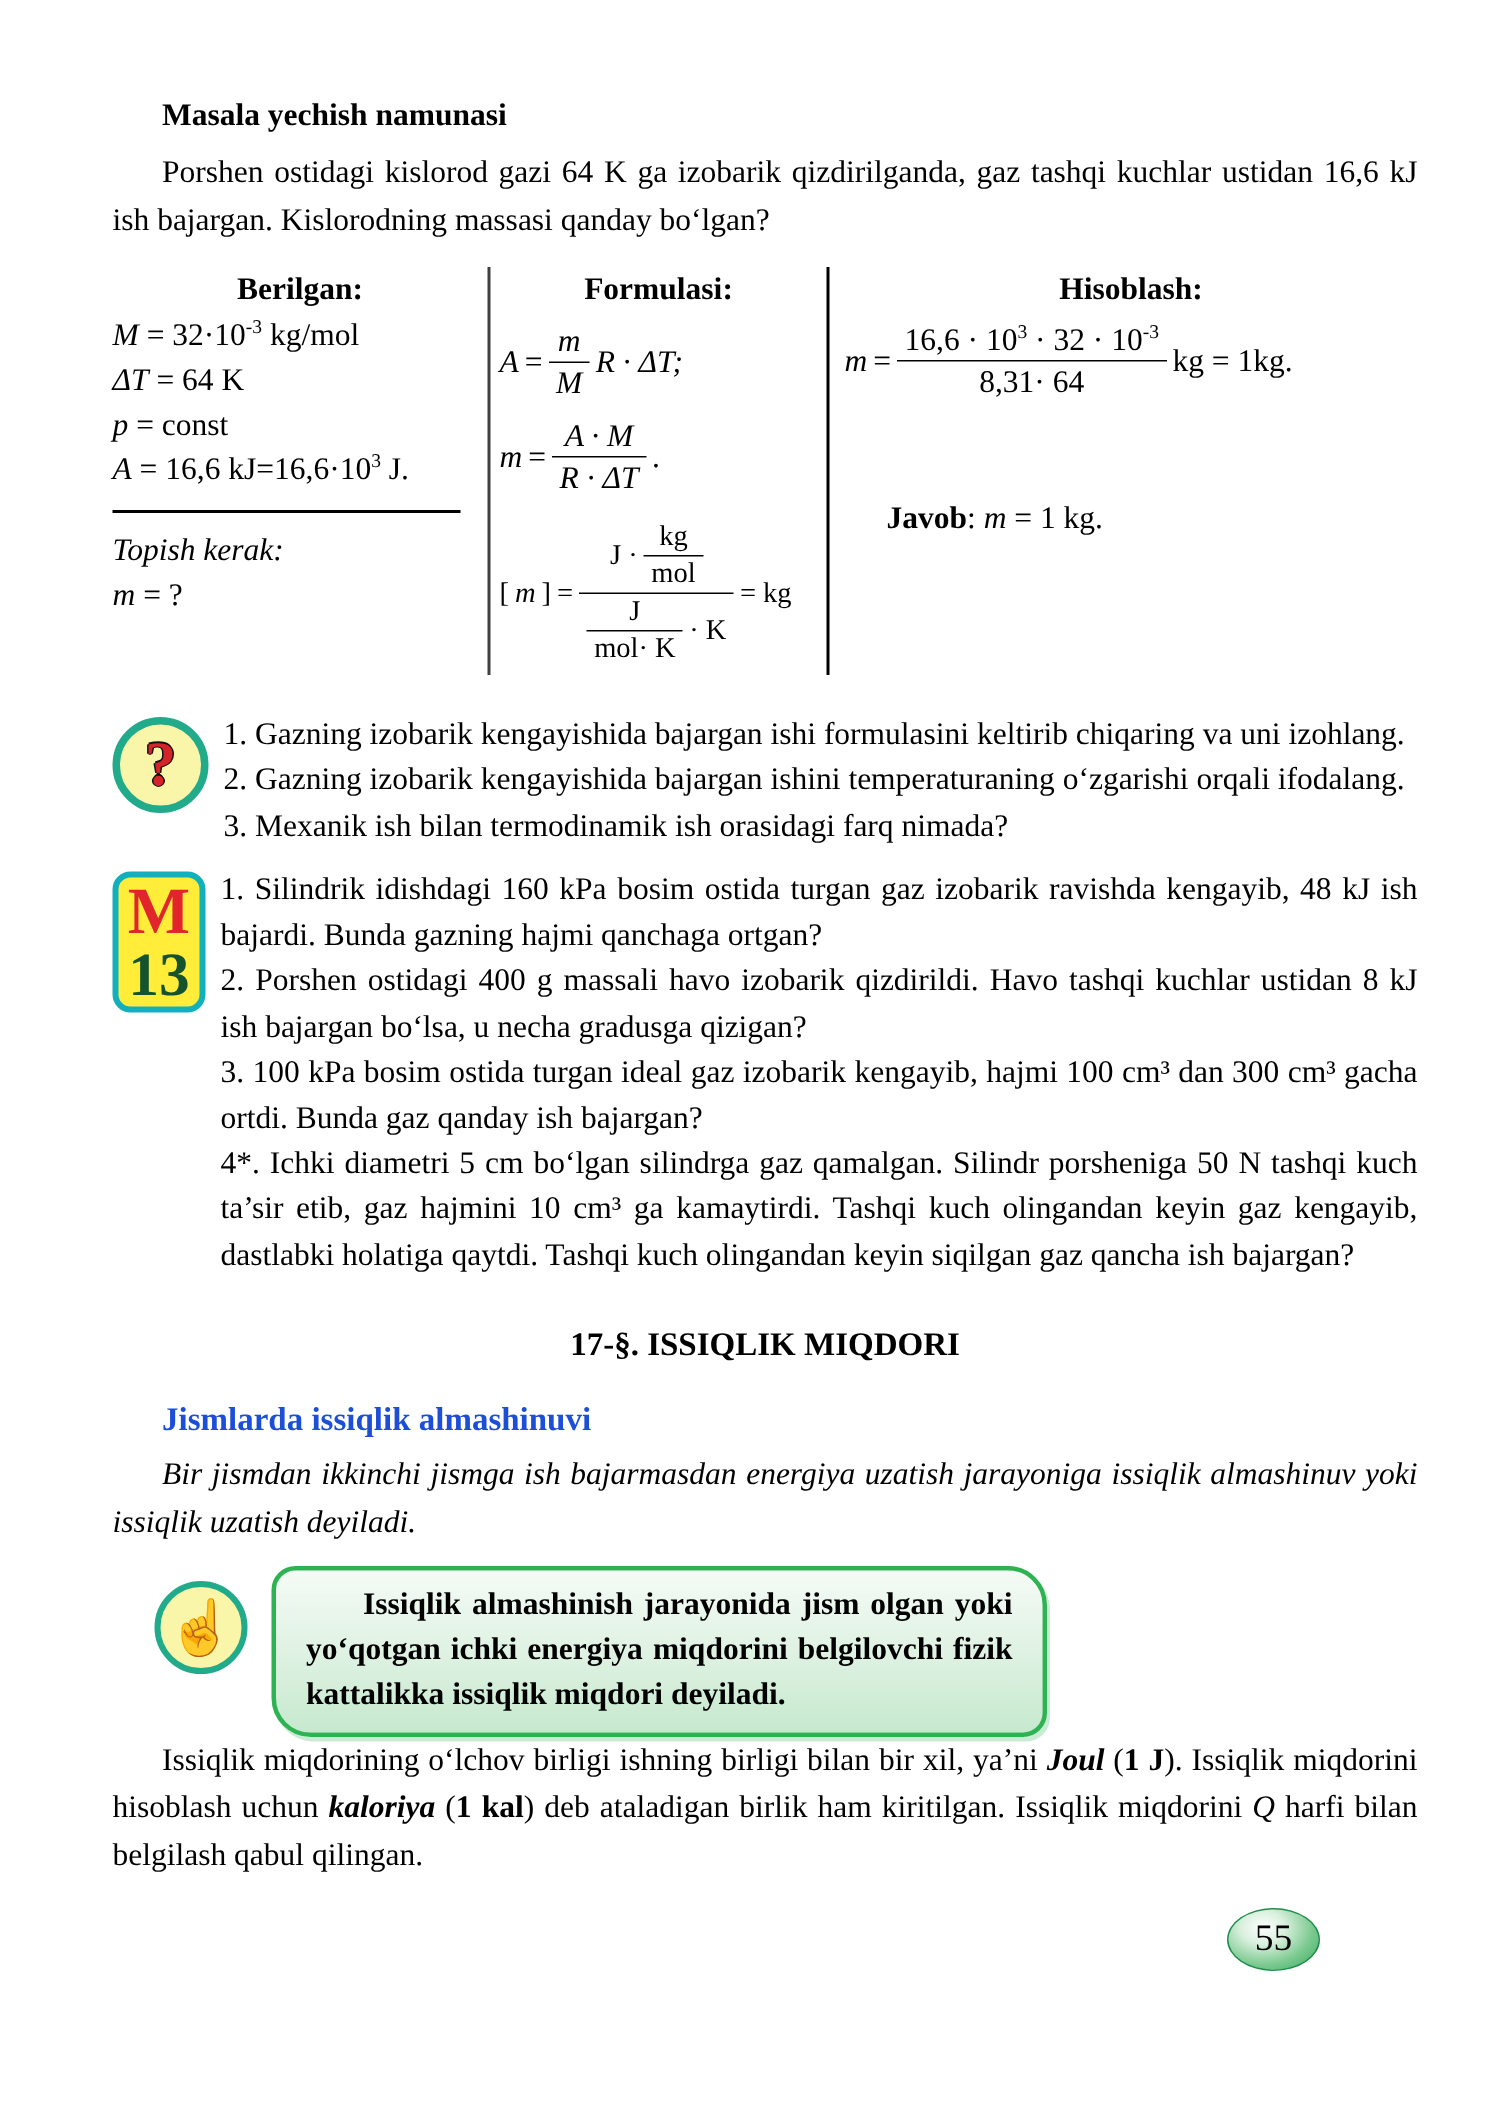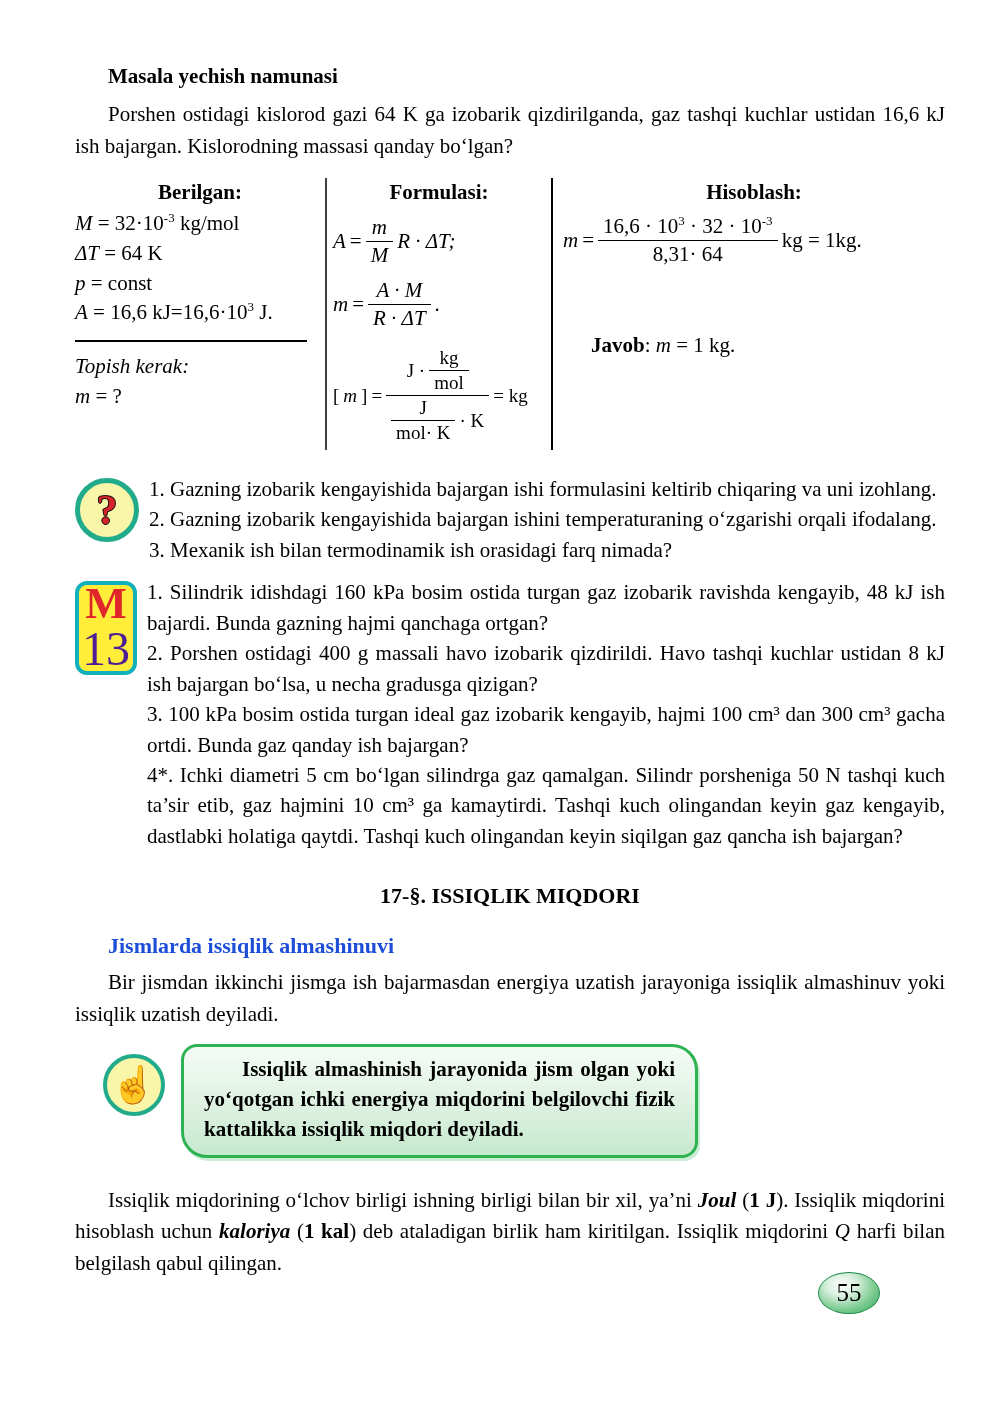--- a/index.html
+++ b/index.html
@@ -53,47 +53,47 @@
   .block-text p { text-align:justify; }
 
   
   .m-icon {
     flex:none; width:62px; height:94px; border-radius:12px;
     background:#ffed3a; border:4px solid #12b0bd;
     display:flex; flex-direction:column; align-items:center; justify-content:center;
     margin-top:4px;
   }
   .m-letter { color:#e0262b; font-weight:bold; font-size:44px; line-height:0.95; }
-  .m-number { color:#4c1d95; font-weight:normal; font-size:48px; line-height:1; }
+  .m-number { color:#14532d; font-weight:bold; font-size:41px; line-height:1; }
 
   
   .section-title { margin-top:32px; text-align:center; font-weight:bold; font-size:22px; }
   .subheading { margin-top:24px; padding-left:33px; font-weight:bold; font-size:22px; color:#1d4ed8; }
-  .section-intro { margin-top:8px; font-size:21px; line-height:1.5; text-align:justify; text-indent:33px; }
+  .section-intro { margin-top:8px; font-size:21px; line-height:1.5; text-align:justify; text-indent:33px;font-style:italic; }
 
   
   .def-row { display:flex; margin-top:14px; align-items:flex-start; }
   .hand-icon {
     flex:none; width:62px; height:62px; border-radius:50%;
     background:#f9f5a9; border:4px solid #21ab8b;
     display:flex; align-items:center; justify-content:center;
     margin-left:28px; margin-top:10px;
   }
   .hand-glyph { color:#d5232a; font-size:36px; line-height:1; }
   .def-box {
     margin-left:16px; width:517px;
     border:3px solid #2eb353; border-radius:16px 26px 16px 26px;
     background:linear-gradient(180deg,#f5fbf6 0%, #ddf1e1 55%, #c6e9ce 100%);
     padding:8px 20px 10px; font-weight:bold; font-size:21px; line-height:1.42;
     text-align:justify; text-indent:38px;
     box-shadow:2px 3px 0 rgba(46,179,83,0.25);
   }
 
   
-  .closing { margin-top:27px; font-size:21px; line-height:1.5; text-align:justify; text-indent:33px; }
+  .closing { margin-top:0; font-size:21px; line-height:1.5; text-align:justify; text-indent:33px; }
   .bi { font-weight:bold; font-style:italic; }
   .b { font-weight:bold; }
 
   
   .page-badge {
     position:absolute; left:818px; top:1272px; width:62px; height:42px;
     border-radius:50%;
     background:radial-gradient(ellipse at 38% 30%, #ffffff 0%, #d9f0de 28%, #7ecb92 62%, #2fa85c 100%);
     border:1.5px solid #1e8c4a;
     display:flex; align-items:center; justify-content:center;

